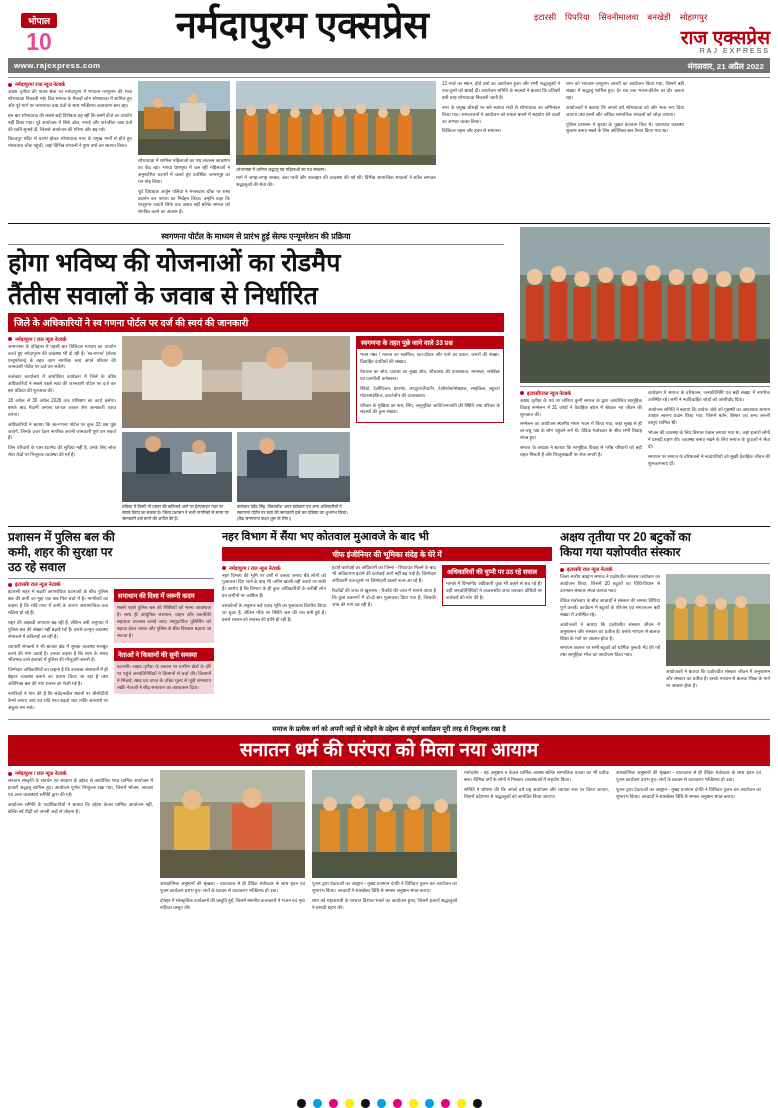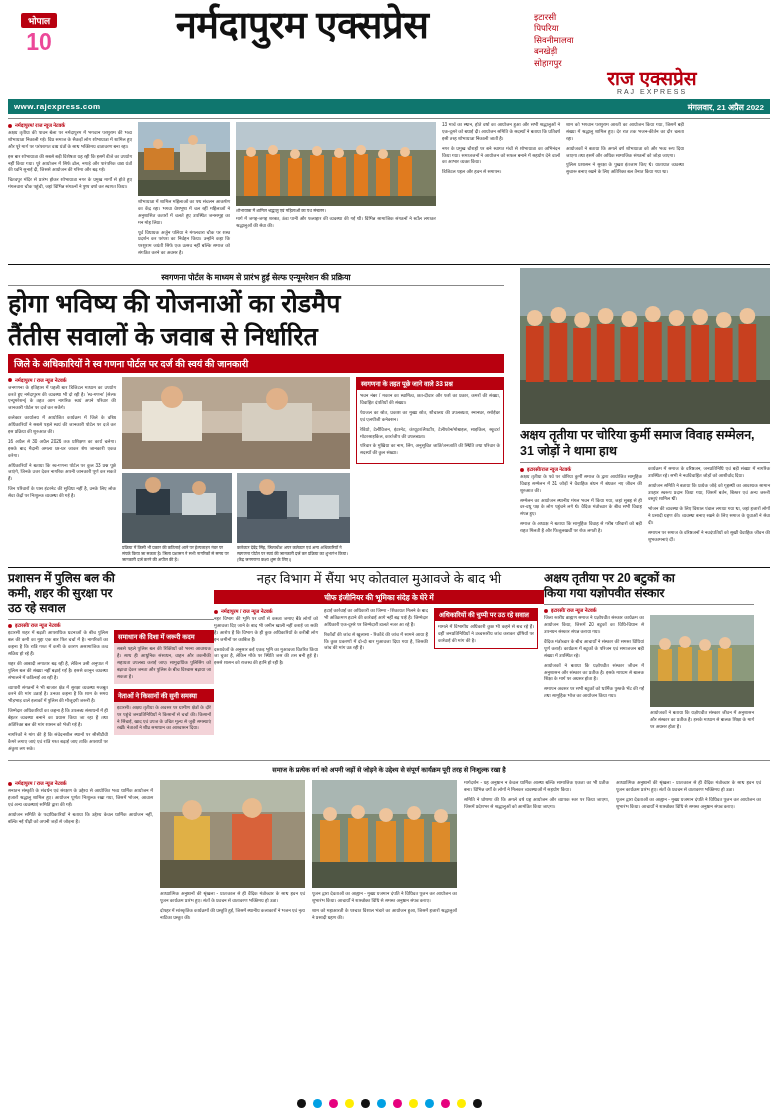--- a/index.html
+++ b/index.html
@@ -7,26 +7,26 @@
   .page{width:778px;height:1108px;position:relative;box-sizing:border-box;padding:6px 8px 0 8px;background:#fff;}
 
   
   .masthead{display:flex;align-items:flex-start;border-bottom:0;padding-bottom:2px;}
   .mh-left{width:62px;text-align:center;padding-top:4px;}
   .mh-city{display:inline-block;background:#b8000f;color:#fff;font-size:9px;padding:1px 7px;border-radius:2px;font-weight:bold;}
   .mh-pageno{font-size:23px;font-weight:bold;line-height:1;margin-top:3px;color:#ec4899;}
   .mh-center{flex:1;text-align:center;}
   .mh-title{font-size:38px;font-weight:bold;letter-spacing:-0.5px;line-height:1.05;color:#111;text-align:center;}
   .mh-right{width:236px;padding-top:6px;}
-  .mh-towns{display:flex;flex-wrap:wrap;font-size:8.5px;color:#b8000f;line-height:1.35;justify-content:flex-start;flex-direction:column;}
+  .mh-towns{display:flex;flex-wrap:wrap;font-size:8.5px;color:#b8000f;line-height:1.35;justify-content:flex-start;}
   .mh-towns span{margin-right:9px;white-space:nowrap;}
-  .mh-raj{text-align:center;font-size:19px;font-weight:bold;color:#b8000f;line-height:1;}
+  .mh-raj{text-align:right;font-size:19px;font-weight:bold;color:#b8000f;margin-top:5px;line-height:1;}
   .mh-raj small{display:block;font-size:7px;color:#444;font-weight:normal;letter-spacing:2px;}
 
-  .topbar{display:flex;align-items:center;justify-content:space-between;background:#0f766e;color:#fff;font-size:8px;padding:2px 6px;margin-top:2px;}
+  .topbar{display:flex;align-items:center;justify-content:space-between;background:#737373;color:#fff;font-size:8px;padding:2px 6px;margin-top:2px;}
   .topbar .url{font-weight:bold;letter-spacing:0.4px;}
   .topbar .date{font-weight:bold;}
 
   .rule{height:1px;background:#111;margin:3px 0;}
   .rule.thin{height:0.6px;background:#888;}
   .red{color:#b8000f;}
   .tiny{font-size:4.6px;line-height:1.5;text-align:justify;color:#333;}
   .tiny p{margin:0 0 3px 0;}
   .byline{font-size:5px;color:#b8000f;font-weight:bold;margin-bottom:2px;}
   .byline .dot{display:inline-block;width:4px;height:4px;background:#b8000f;border-radius:50%;margin-right:3px;vertical-align:middle;}
@@ -47,21 +47,21 @@
   .lead-head{font-size:25px;font-weight:bold;line-height:1.16;color:#111;}
   .lead-strip{background:#b8000f;color:#fff;font-size:9.5px;font-weight:bold;padding:3px 6px;margin-top:3px;}
 
   .box-red{border:1px solid #b8000f;}
   .box-red .bx-t{background:#b8000f;color:#fff;font-size:6.5px;font-weight:bold;padding:2px 4px;line-height:1.3;}
 
   .hdr2{font-size:12.5px;font-weight:bold;line-height:1.25;}
 
   
   .band-head{font-size:12px;font-weight:bold;line-height:1.25;}
-  .mid-head{font-size:13px;font-weight:normal;line-height:1.25;text-align:center;}
+  .mid-head{font-size:11px;font-weight:bold;line-height:1.25;}
   .mid-strip{background:#b8000f;color:#fff;font-size:7.5px;font-weight:bold;padding:2px 5px;text-align:center;margin-top:3px;}
   .pink{background:#f3d3d8;}
   .pink .pt{background:#b8000f;color:#fff;font-size:6.5px;font-weight:bold;padding:2px 4px;}
 
   
   .fin-kick{font-size:6.5px;font-weight:bold;text-align:center;padding:2px 0;}
   .fin-head{background:#b8000f;color:#fff;font-size:19px;font-weight:bold;text-align:center;padding:4px 0;line-height:1.2;}
 
   .colorbar{position:absolute;left:0;bottom:0;width:778px;height:9px;display:flex;justify-content:center;align-items:center;gap:7px;}
   .colorbar i{display:block;width:9px;height:9px;border-radius:50%;}
@@ -286,21 +286,20 @@
             <circle cx="87" cy="48" r="8"></circle>
               <circle cx="111" cy="51" r="8"></circle>
               <circle cx="135" cy="46" r="8"></circle>
             <circle cx="159" cy="50" r="8"></circle>
               <circle cx="183" cy="49" r="8"></circle>
               <circle cx="207" cy="52" r="8"></circle>
             <circle cx="231" cy="48" r="8"></circle>
           </g>
         </svg>
       </div>
-      <div class="hdr2" style="margin-top:4px;">अक्षय तृतीया पर चोरिया कुर्मी समाज विवाह सम्मेलन, 31 जोड़ों ने थामा हाथ</div>
       <div class="rule thin" style="margin:3px 0;"></div>
       <div style="display:flex;gap:6px;">
         <div style="width:122px;">
           <div class="byline"><span class="dot"></span><span>इटारसी/राज न्यूज नेटवर्क</span></div>
           <div class="tiny">
             <p>अक्षय तृतीया के पर्व पर चोरिया कुर्मी समाज के द्वारा आयोजित सामूहिक विवाह सम्मेलन में 31 जोड़ों ने वैवाहिक बंधन में बंधकर नए जीवन की शुरुआत की।</p>
             <p>सम्मेलन का आयोजन स्थानीय मंगल भवन में किया गया, जहां सुबह से ही वर-वधू पक्ष के लोग पहुंचने लगे थे। वैदिक मंत्रोच्चार के बीच सभी विवाह संपन्न हुए।</p>
             <p>समाज के अध्यक्ष ने बताया कि सामूहिक विवाह से गरीब परिवारों को बड़ी राहत मिलती है और फिजूलखर्ची पर रोक लगती है।</p>
           </div>
         </div>
@@ -311,21 +310,21 @@
             <p>भोजन की व्यवस्था के लिए विशाल पंडाल लगाया गया था, जहां हजारों लोगों ने प्रसादी ग्रहण की। व्यवस्था बनाए रखने के लिए समाज के युवाओं ने सेवा दी।</p>
             <p>समापन पर समाज के वरिष्ठजनों ने नवदंपतियों को सुखी वैवाहिक जीवन की शुभकामनाएं दीं।</p>
           </div>
         </div>
       </div>
     </div>
   </div>
 
   <div class="rule" style="margin-top:4px;"></div>
 
-  <div style="display:flex;margin-top:0;">
+  <div style="display:flex;gap:8px;margin-top:0;">
 
     <div style="width:206px;">
       <div class="band-head">प्रशासन में पुलिस बल की</div>
       <div class="band-head">कमी, शहर की सुरक्षा पर</div>
       <div class="band-head">उठ रहे सवाल</div>
       <div class="rule thin" style="margin:3px 0;"></div>
       <div class="byline"><span class="dot"></span><span>इटारसी/ राज न्यूज नेटवर्क</span></div>
       <div style="display:flex;gap:6px;">
         <div style="width:100px;">
           <div class="tiny">
@@ -413,20 +412,21 @@
             <p>आयोजकों ने बताया कि यज्ञोपवीत संस्कार जीवन में अनुशासन और संस्कार का प्रतीक है। इसके माध्यम से बालक शिक्षा के मार्ग पर अग्रसर होता है।</p>
           </div>
         </div>
       </div>
     </div>
   </div>
 
   <div style="margin-top:4px;">
     <div class="rule thin"></div>
     <div class="fin-kick">समाज के प्रत्येक वर्ग को अपनी जड़ों से जोड़ने के उद्देश्य से संपूर्ण कार्यक्रम पूरी तरह से निःशुल्क रखा है</div>
+    <div class="fin-head">सनातन धर्म की परंपरा को मिला नया आयाम</div>
     <div style="display:flex;gap:7px;margin-top:4px;">
       <div style="width:145px;">
         <div class="byline"><span class="dot"></span><span>नर्मदापुरम / राज न्यूज नेटवर्क</span></div>
         <div class="tiny">
           <p>सनातन संस्कृति के संवर्धन एवं संरक्षण के उद्देश्य से आयोजित भव्य धार्मिक आयोजन में हजारों श्रद्धालु शामिल हुए। आयोजन पूर्णतः निःशुल्क रखा गया, जिसमें भोजन, आवास एवं अन्य व्यवस्थाएं समिति द्वारा की गईं।</p>
           <p>आयोजन समिति के पदाधिकारियों ने बताया कि उद्देश्य केवल धार्मिक आयोजन नहीं, बल्कि नई पीढ़ी को अपनी जड़ों से जोड़ना है।</p>
         </div>
       </div>
       <div style="width:145px;">
         <div class="photo" style="height:108px;">

